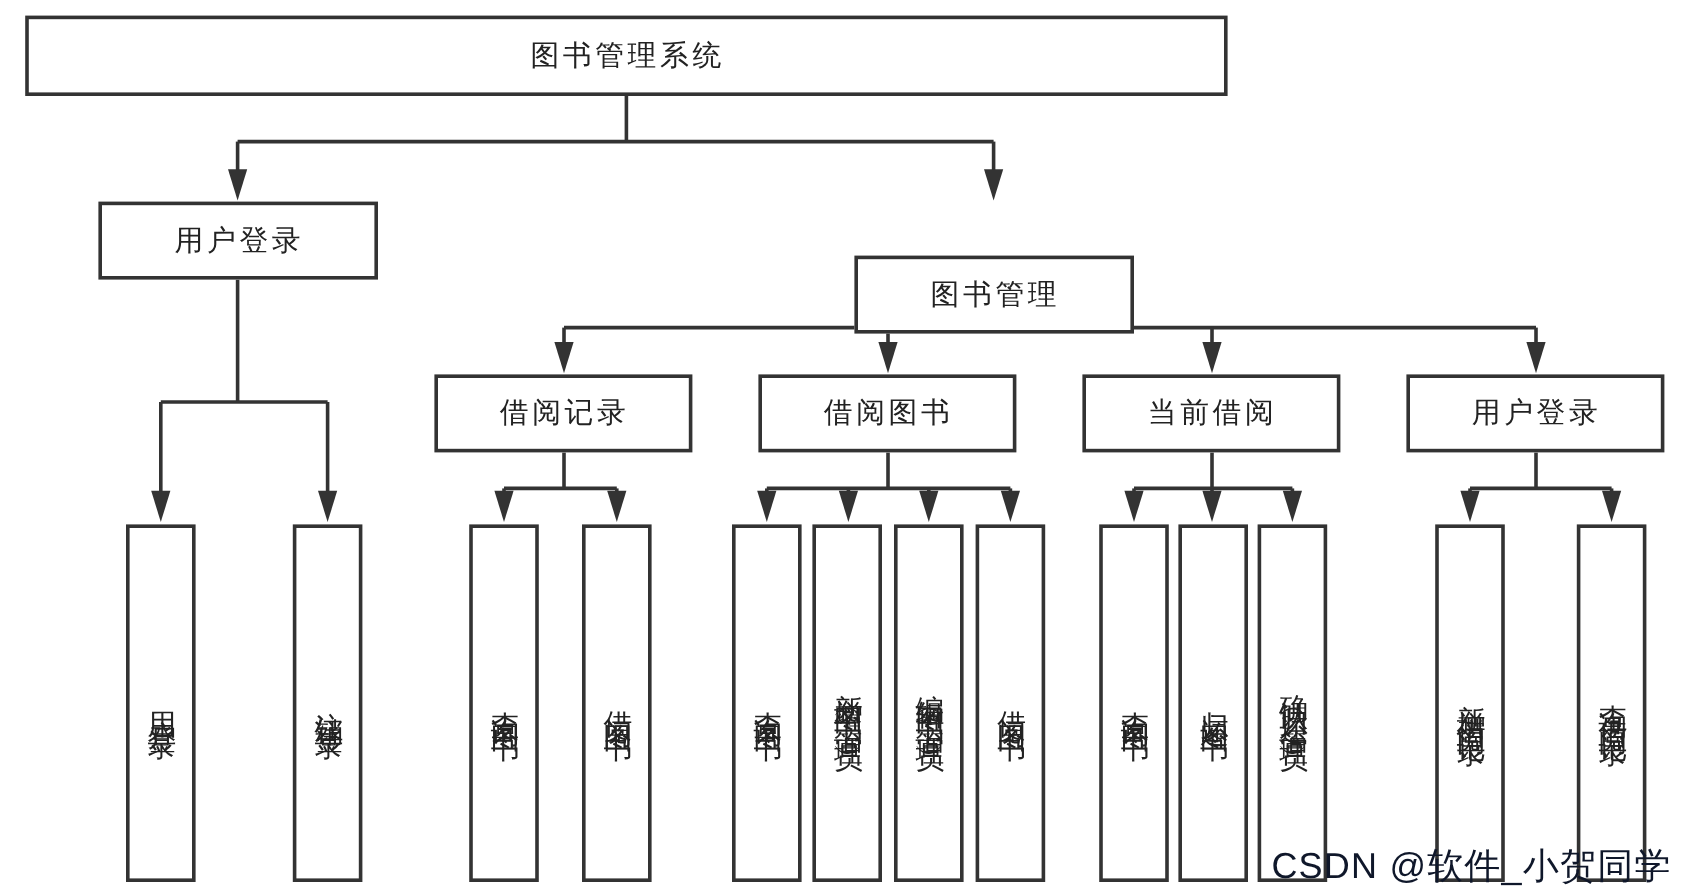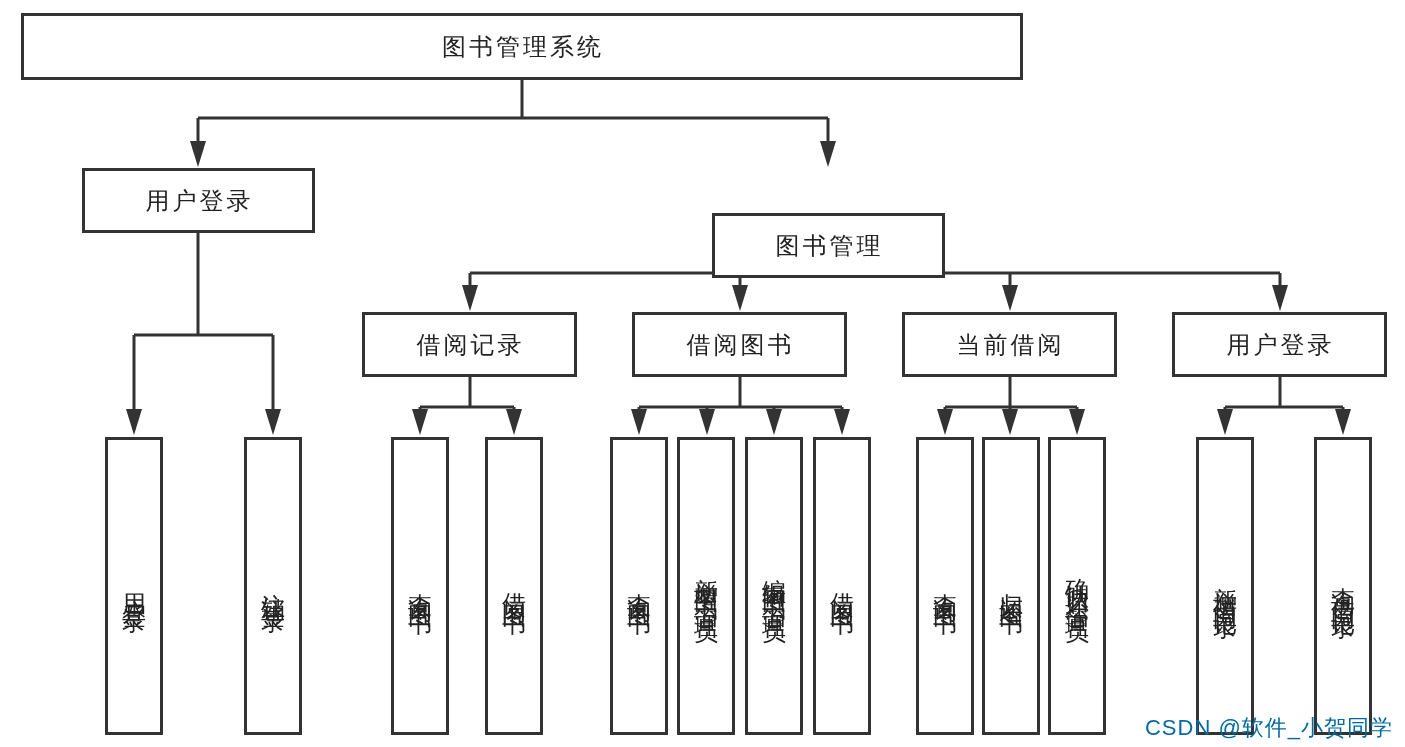--- a/index.html
+++ b/index.html
@@ -39,21 +39,21 @@
   .n-records{left:1172px;}
   
   .leaf{top:437px;width:58px;height:298px;}
   .lf-1{left:105px;} .lf-2{left:244px;}
   .lf-3{left:391px;} .lf-4{left:485px;}
   .lf-5{left:610px;} .lf-6{left:677px;} .lf-7{left:745px;} .lf-8{left:813px;}
   .lf-9{left:916px;} .lf-10{left:982px;} .lf-11{left:1048px;}
   .lf-12{left:1196px;} .lf-13{left:1314px;}
   .watermark{
     position:absolute;right:12px;bottom:4px;
-    font-size:22px;color:#0369a1;letter-spacing:1px;z-index:5;
+    font-size:30px;color:#0f172a;letter-spacing:1px;z-index:5;
   }
 </style>
 </head>
 <body>
 
 <div id="stage">
 
   <svg class="connectors" viewBox="0 0 1405 747" fill="none">
     <g stroke="#333333" stroke-width="3">
 

